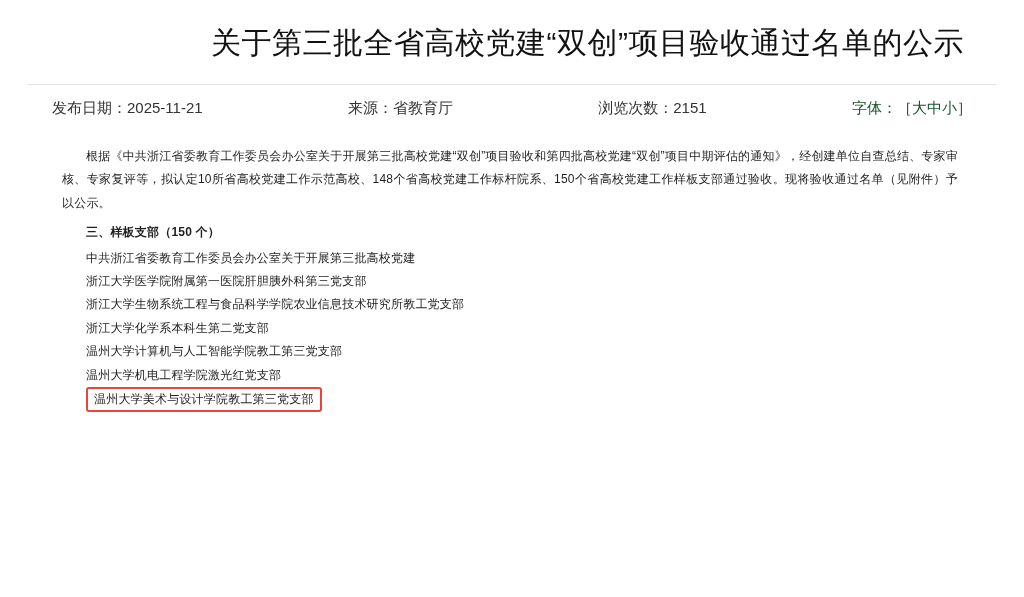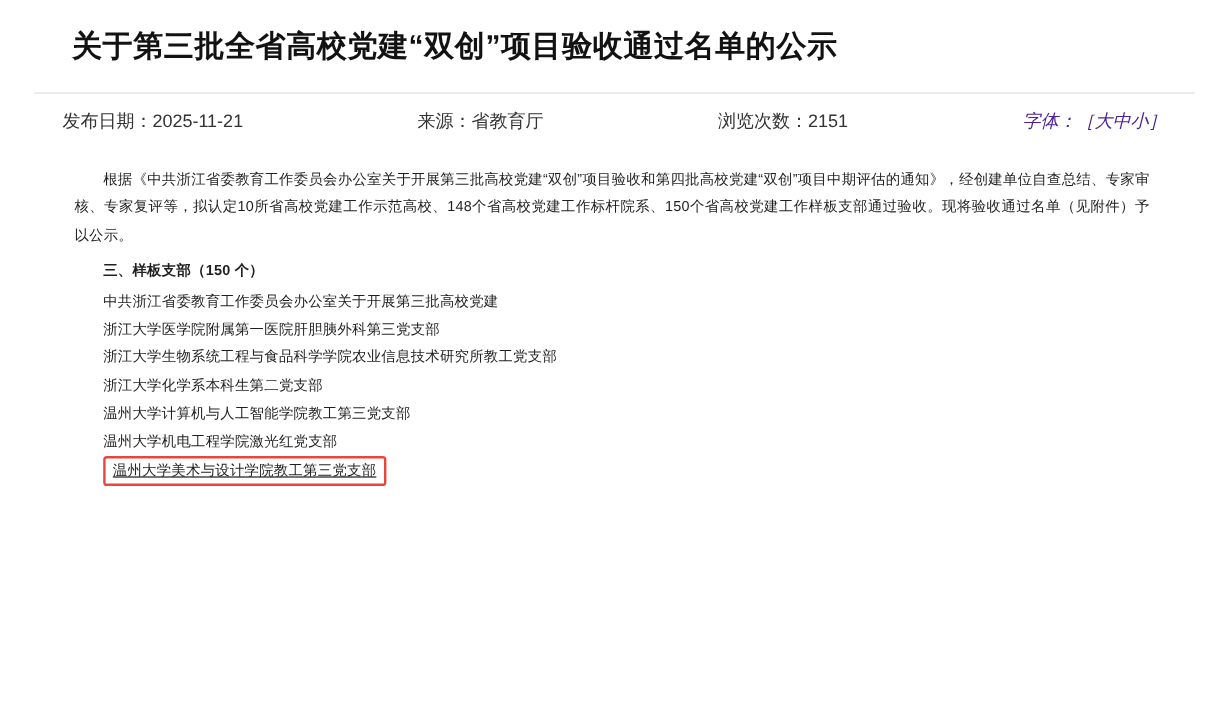--- a/index.html
+++ b/index.html
@@ -15,23 +15,23 @@
     overflow: hidden;
   }
   .page {
     position: relative;
     width: 1024px;
     height: 597px;
     background: #ffffff;
     box-sizing: border-box;
   }
   .doc-title {
-    text-align: left;
-    font-size: 25px;
-    font-weight: bold;
+    text-align: right;
+    font-size: 30px;
+    font-weight: normal;
     color: #121212;
     letter-spacing: 0.5px;
     padding: 22px 60px 20px 60px;
     line-height: 1.4;
   }
   .divider {
     height: 1px;
     background: #e2e2e2;
     margin: 0 28px;
   }
@@ -47,22 +47,21 @@
     white-space: nowrap;
   }
   .meta-item .label {
     color: #333333;
   }
   .meta-item .value {
     color: #333333;
   }
   .font-size-box {
     white-space: nowrap;
-    color: #4c1d95;
-    font-style: italic;
+    color: #14532d;
   }
   .font-size-box .fs-link {
     cursor: pointer;
   }
   .content {
     padding: 12px 66px 0 62px;
     font-size: 12px;
     line-height: 1.95;
     color: #1f1f1f;
   }
@@ -89,21 +88,20 @@
     letter-spacing: 0.2px;
     line-height: 1.95;
   }
   .highlight-wrap {
     display: inline-block;
     border: 2px solid #e8453c;
     border-radius: 3px;
     padding: 1px 6px 2px 6px;
     margin-left: 2em;
     line-height: 1.5;
-    text-decoration: underline;
   }
   .no-indent {
     text-indent: 0;
   }
 </style>
 </head>
 <body>
 
 <div class="page">
 

